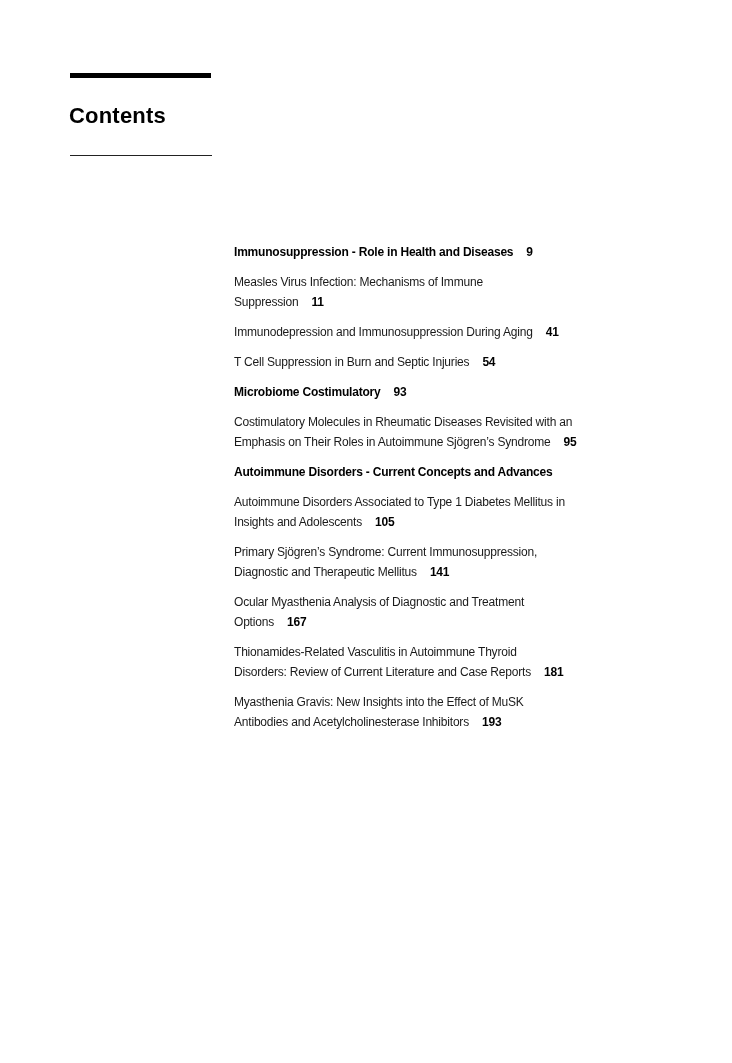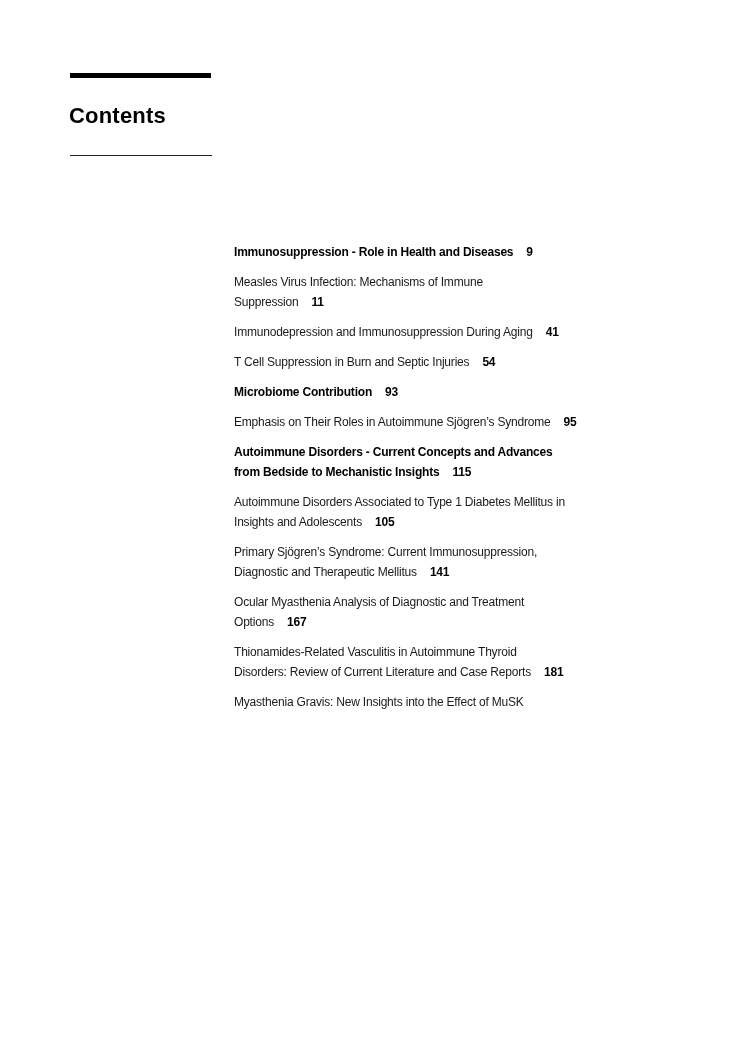--- a/index.html
+++ b/index.html
@@ -84,42 +84,43 @@
         <div class="line"><span>Measles Virus Infection: Mechanisms of Immune</span></div>
         <div class="line"><span>Suppression</span><span class="page-num">11</span></div>
       </div>
       <div class="entry">
         <div class="line"><span>Immunodepression and Immunosuppression During Aging</span><span class="page-num">41</span></div>
       </div>
       <div class="entry">
         <div class="line"><span>T Cell Suppression in Burn and Septic Injuries</span><span class="page-num">54</span></div>
       </div>
       <div class="entry section">
-        <div class="line"><span>Microbiome Contribution</span><span class="page-num">93</span></div>
+        <div class="line"><span>Microbiome Costimulatory</span><span class="page-num">93</span></div>
       </div>
       <div class="entry">
+        <div class="line"><span>Costimulatory Molecules in Rheumatic Diseases Revisited with an</span></div>
         <div class="line"><span>Emphasis on Their Roles in Autoimmune Sjögren’s Syndrome</span><span class="page-num">95</span></div>
       </div>
       <div class="entry section">
         <div class="line"><span>Autoimmune Disorders - Current Concepts and Advances</span></div>
-        <div class="line"><span>from Bedside to Mechanistic Insights</span><span class="page-num">115</span></div>
       </div>
       <div class="entry">
         <div class="line"><span>Autoimmune Disorders Associated to Type 1 Diabetes Mellitus in</span></div>
         <div class="line"><span>Insights and Adolescents</span><span class="page-num">105</span></div>
       </div>
       <div class="entry">
         <div class="line"><span>Primary Sjögren’s Syndrome: Current Immunosuppression,</span></div>
         <div class="line"><span>Diagnostic and Therapeutic Mellitus</span><span class="page-num">141</span></div>
       </div>
       <div class="entry">
         <div class="line"><span>Ocular Myasthenia Analysis of Diagnostic and Treatment</span></div>
         <div class="line"><span>Options</span><span class="page-num">167</span></div>
       </div>
       <div class="entry">
         <div class="line"><span>Thionamides-Related Vasculitis in Autoimmune Thyroid</span></div>
         <div class="line"><span>Disorders: Review of Current Literature and Case Reports</span><span class="page-num">181</span></div>
       </div>
       <div class="entry">
         <div class="line"><span>Myasthenia Gravis: New Insights into the Effect of MuSK</span></div>
+        <div class="line"><span>Antibodies and Acetylcholinesterase Inhibitors</span><span class="page-num">193</span></div>
       </div>
     </div>
 </div>
 
 </body></html>

